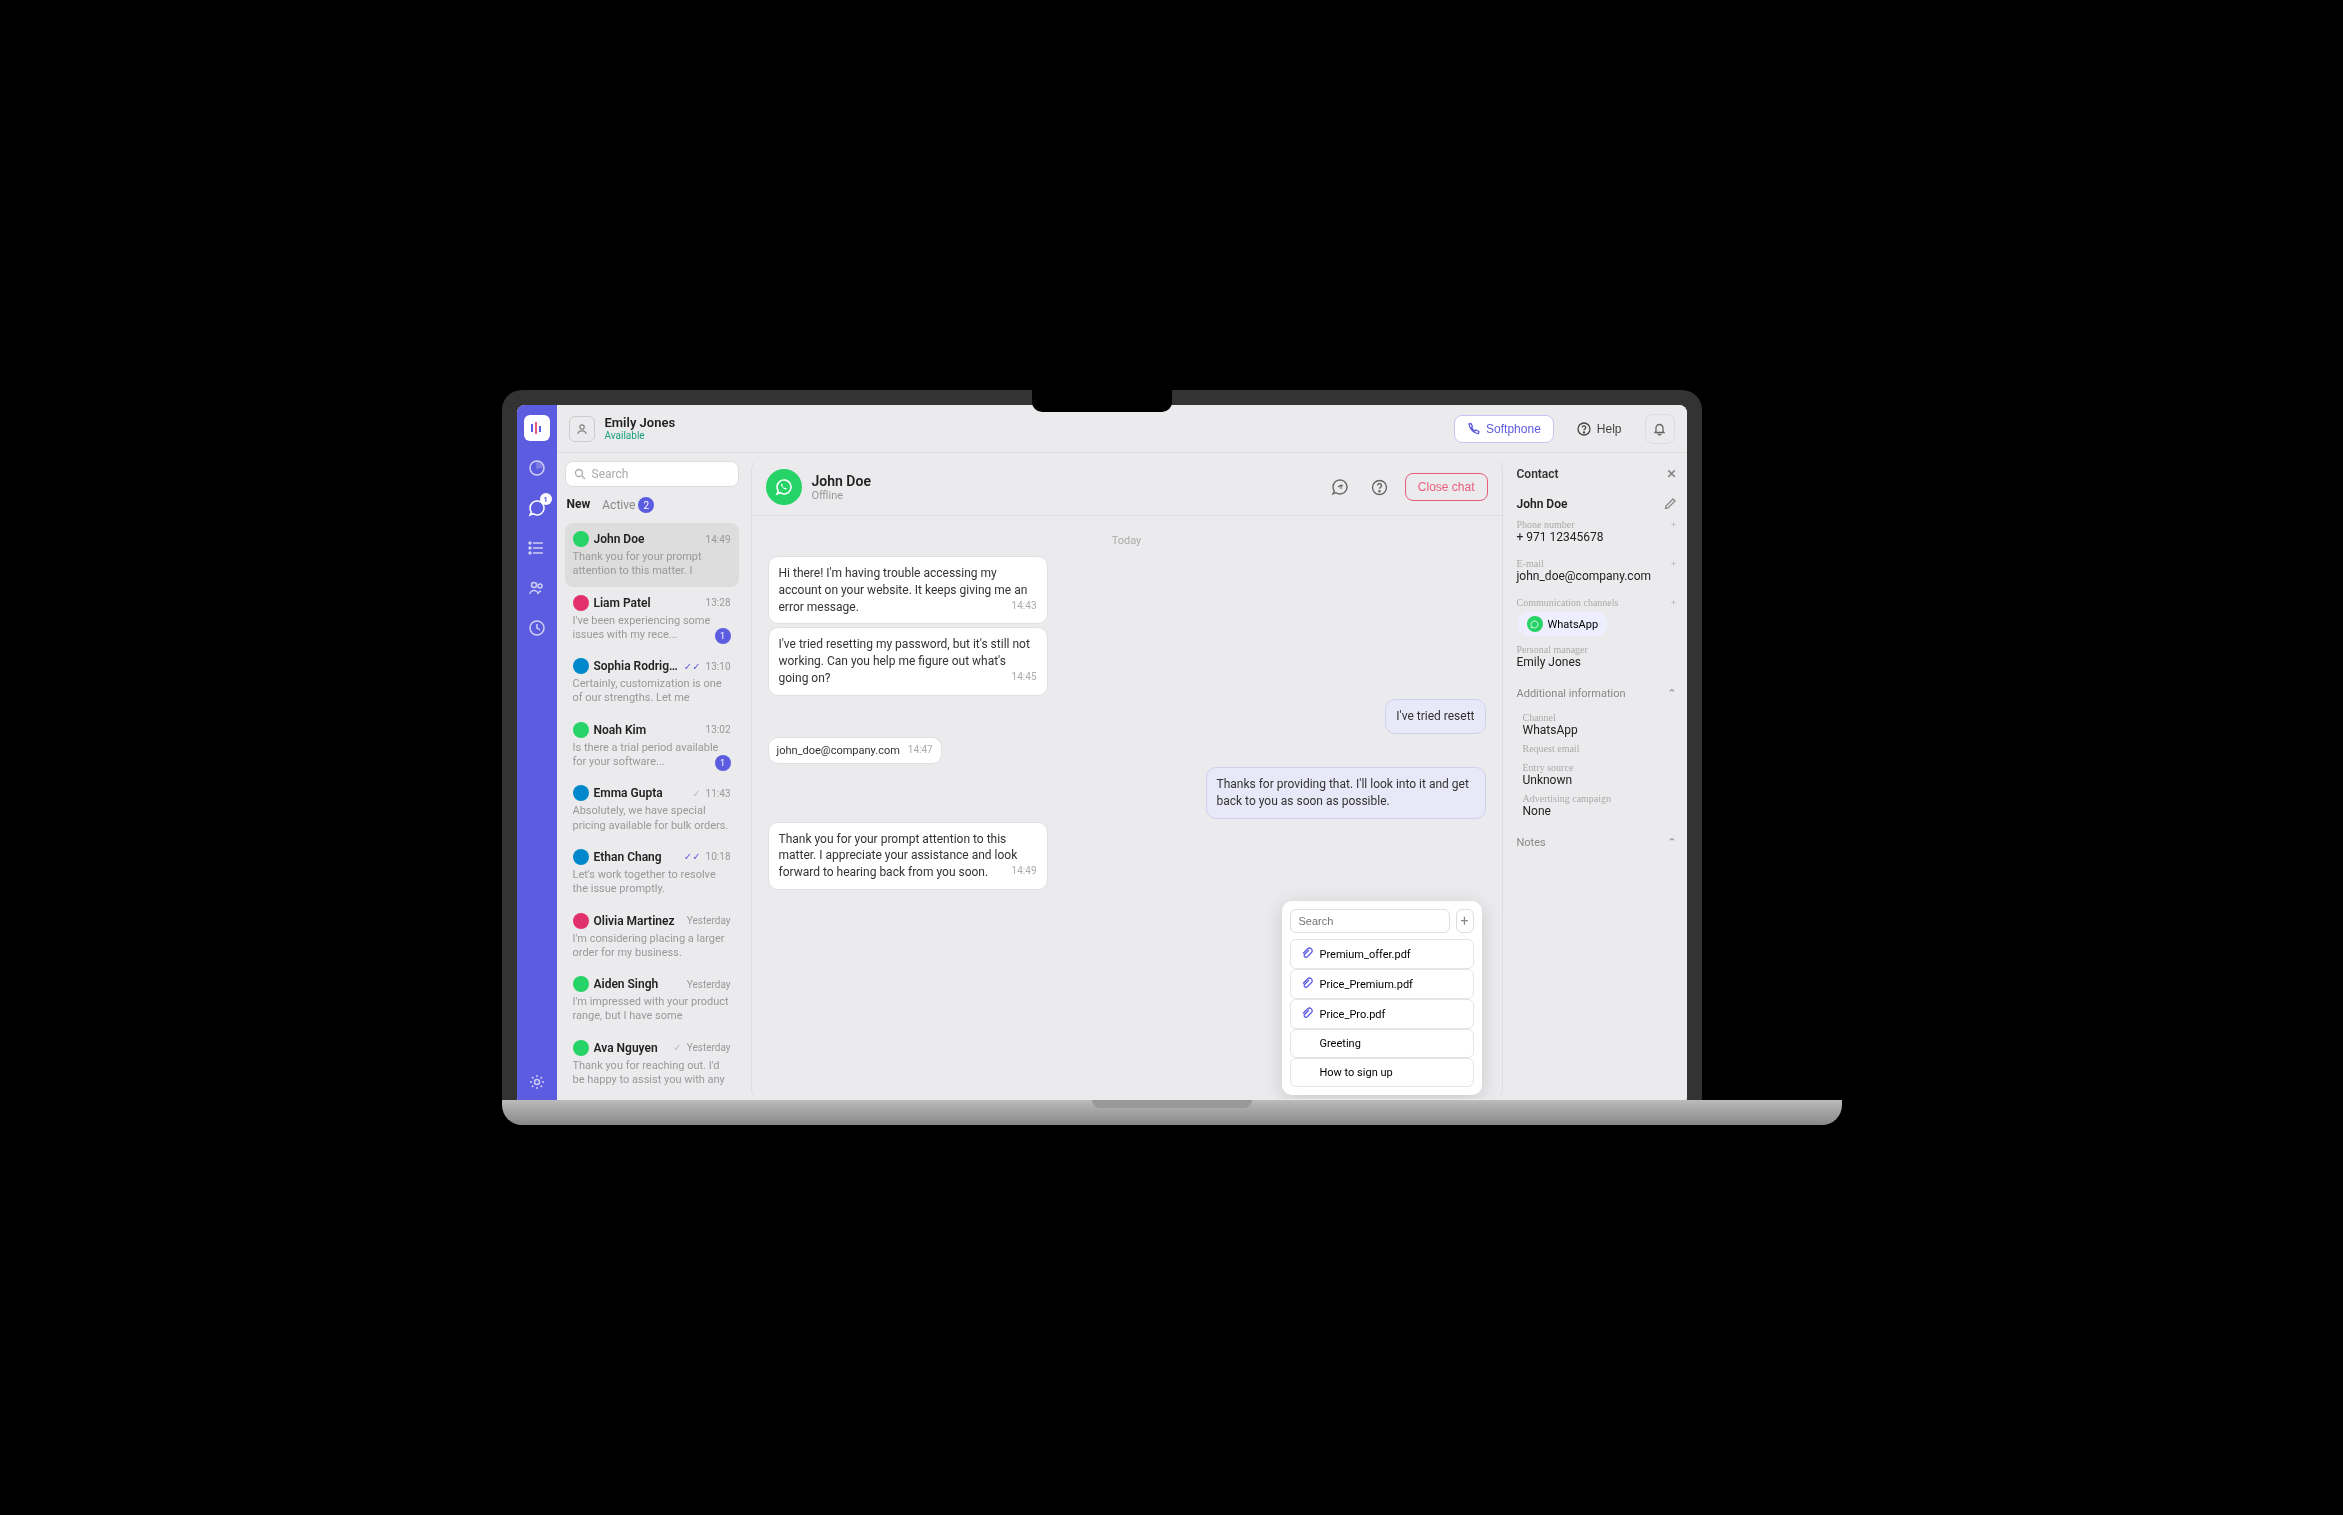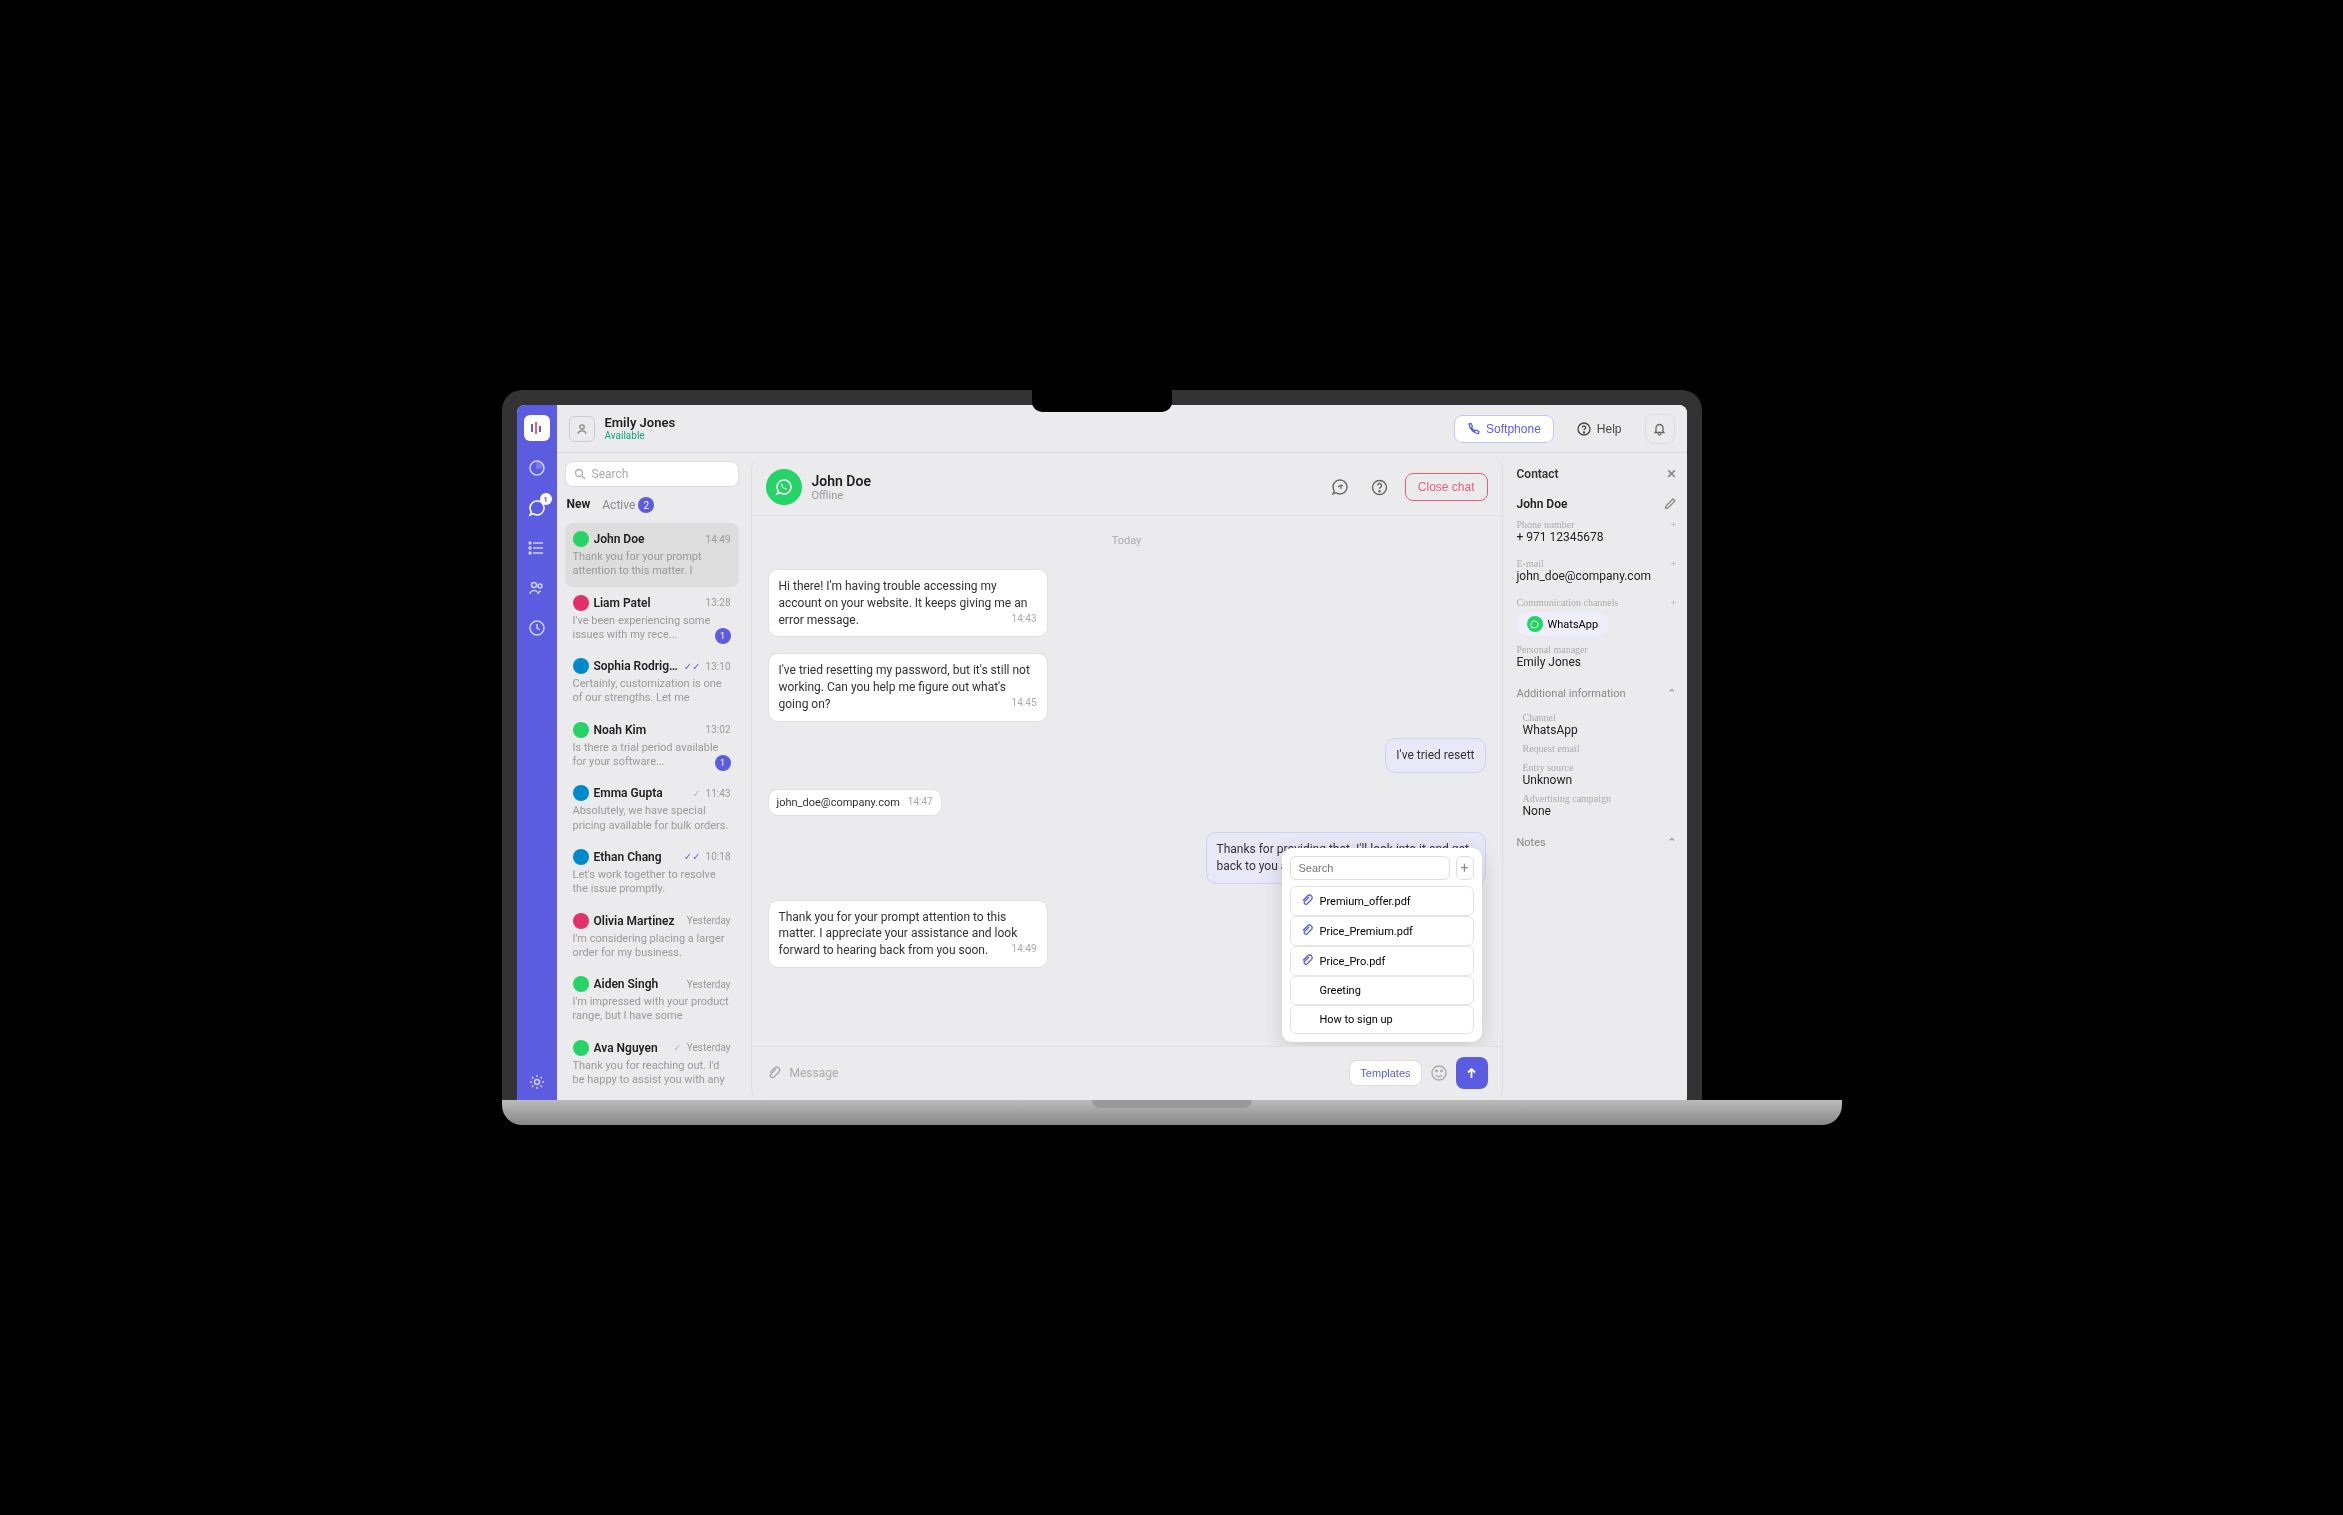--- a/index.html
+++ b/index.html
@@ -50,21 +50,21 @@
 .dblcheck { color:#5c5ce0; font-size:10px; }
 .check-gray { color:#bbb; font-size:10px; }
 
 .chat-pane { flex:1; display:flex; flex-direction:column; background:#ebebed; border-left:1px solid #ddd; border-right:1px solid #ddd; border-radius:10px; margin:6px 4px; }
 .chat-head { display:flex; align-items:center; padding:10px 14px; gap:10px; border-bottom:1px solid #e0e0e2; }
 .chat-avatar { width:36px; height:36px; border-radius:50%; background:#25d366; display:flex; align-items:center; justify-content:center; color:#fff; font-size:18px; }
 .chat-title { font-size:14px; font-weight:600; color:#222; }
 .chat-sub { font-size:11px; color:#999; }
 .head-spacer { flex:1; }
 .close-chat { border:1px solid #e85d7a; color:#e85d7a; padding:6px 12px; border-radius:8px; font-size:12px; cursor:pointer; background:transparent; }
-.chat-body { flex:1; padding:12px 16px; overflow-y:auto; display:flex; flex-direction:column; gap:16px; position:relative; }
+.chat-body { flex:1; padding:12px 16px; overflow-y:auto; display:flex; flex-direction:column; gap:3px; position:relative; }
 .day-label { text-align:center; font-size:11px; color:#aaa; margin:6px 0; }
 .msg-row { display:flex; }
 .msg-row.out { justify-content:flex-end; }
 .bubble { max-width:280px; padding:8px 10px; border-radius:10px; font-size:12px; line-height:1.4; position:relative; }
 .bubble.in { background:#fff; border:1px solid #e0e0e2; color:#333; }
 .bubble.out { background:#e8e8f8; border:1px solid #d0d0ef; color:#333; }
 .bubble.info { background:#fff; border:1px solid #e0e0e2; color:#333; font-size:11px; padding:5px 8px; }
 .msg-time { font-size:10px; color:#aaa; margin-left:8px; float:right; }
 .compose-wrap { padding:10px 14px; border-top:1px solid #e0e0e2; display:flex; align-items:center; gap:8px; }
 .compose { flex:1; display:flex; align-items:center; gap:8px; color:#aaa; font-size:12px; }
@@ -359,42 +359,20 @@
                       <span style="width:14px"></span>
                       <span>Greeting</span>
                     </div>
                     <div class="pop-item">
                       <span style="width:14px"></span>
                       <span>How to sign up</span>
                     </div>
                   </div>
             </div>
           </div>
-          <div class="compose-wrap">
-            <div class="compose">
-              <svg width="16" height="16" viewBox="0 0 16 16" fill="none" stroke="#aaa" stroke-width="1.4">
-                    <path d="M10 4l-5 5a2 2 0 0 0 3 3l5-5a3 3 0 0 0-4.2-4.2L4 7.5"></path>
-                  </svg>
-              <span>Message</span>
-            </div>
-            <button class="tpl-btn">Templates</button>
-            <span class="emoji-btn">
-                  <svg width="18" height="18" viewBox="0 0 18 18" fill="none" stroke="currentColor" stroke-width="1.4">
-                    <circle cx="9" cy="9" r="7"></circle>
-                    <circle cx="6.5" cy="7" r=".7" fill="currentColor"></circle>
-                    <circle cx="11.5" cy="7" r=".7" fill="currentColor"></circle>
-                    <path d="M6 11c1 1.2 2 1.8 3 1.8s2-.6 3-1.8"></path>
-                  </svg>
-                </span>
-            <div class="send-btn">
-                  <svg width="15" height="15" viewBox="0 0 15 15" fill="none" stroke="#fff" stroke-width="1.8">
-                    <path d="M7.5 12V3M4 6.5L7.5 3 11 6.5"></path>
-                  </svg>
-                </div>
-          </div>
         </div>
 
         <div class="contact-pane">
           <div class="contact-head">
             <span>Contact</span>
             <span style="cursor:pointer;color:#888">✕</span>
           </div>
           <div style="display:flex;justify-content:space-between;align-items:center">
             <span class="field-value" style="font-weight:600;margin:0">John Doe</span>
             <span style="color:#888;cursor:pointer">

